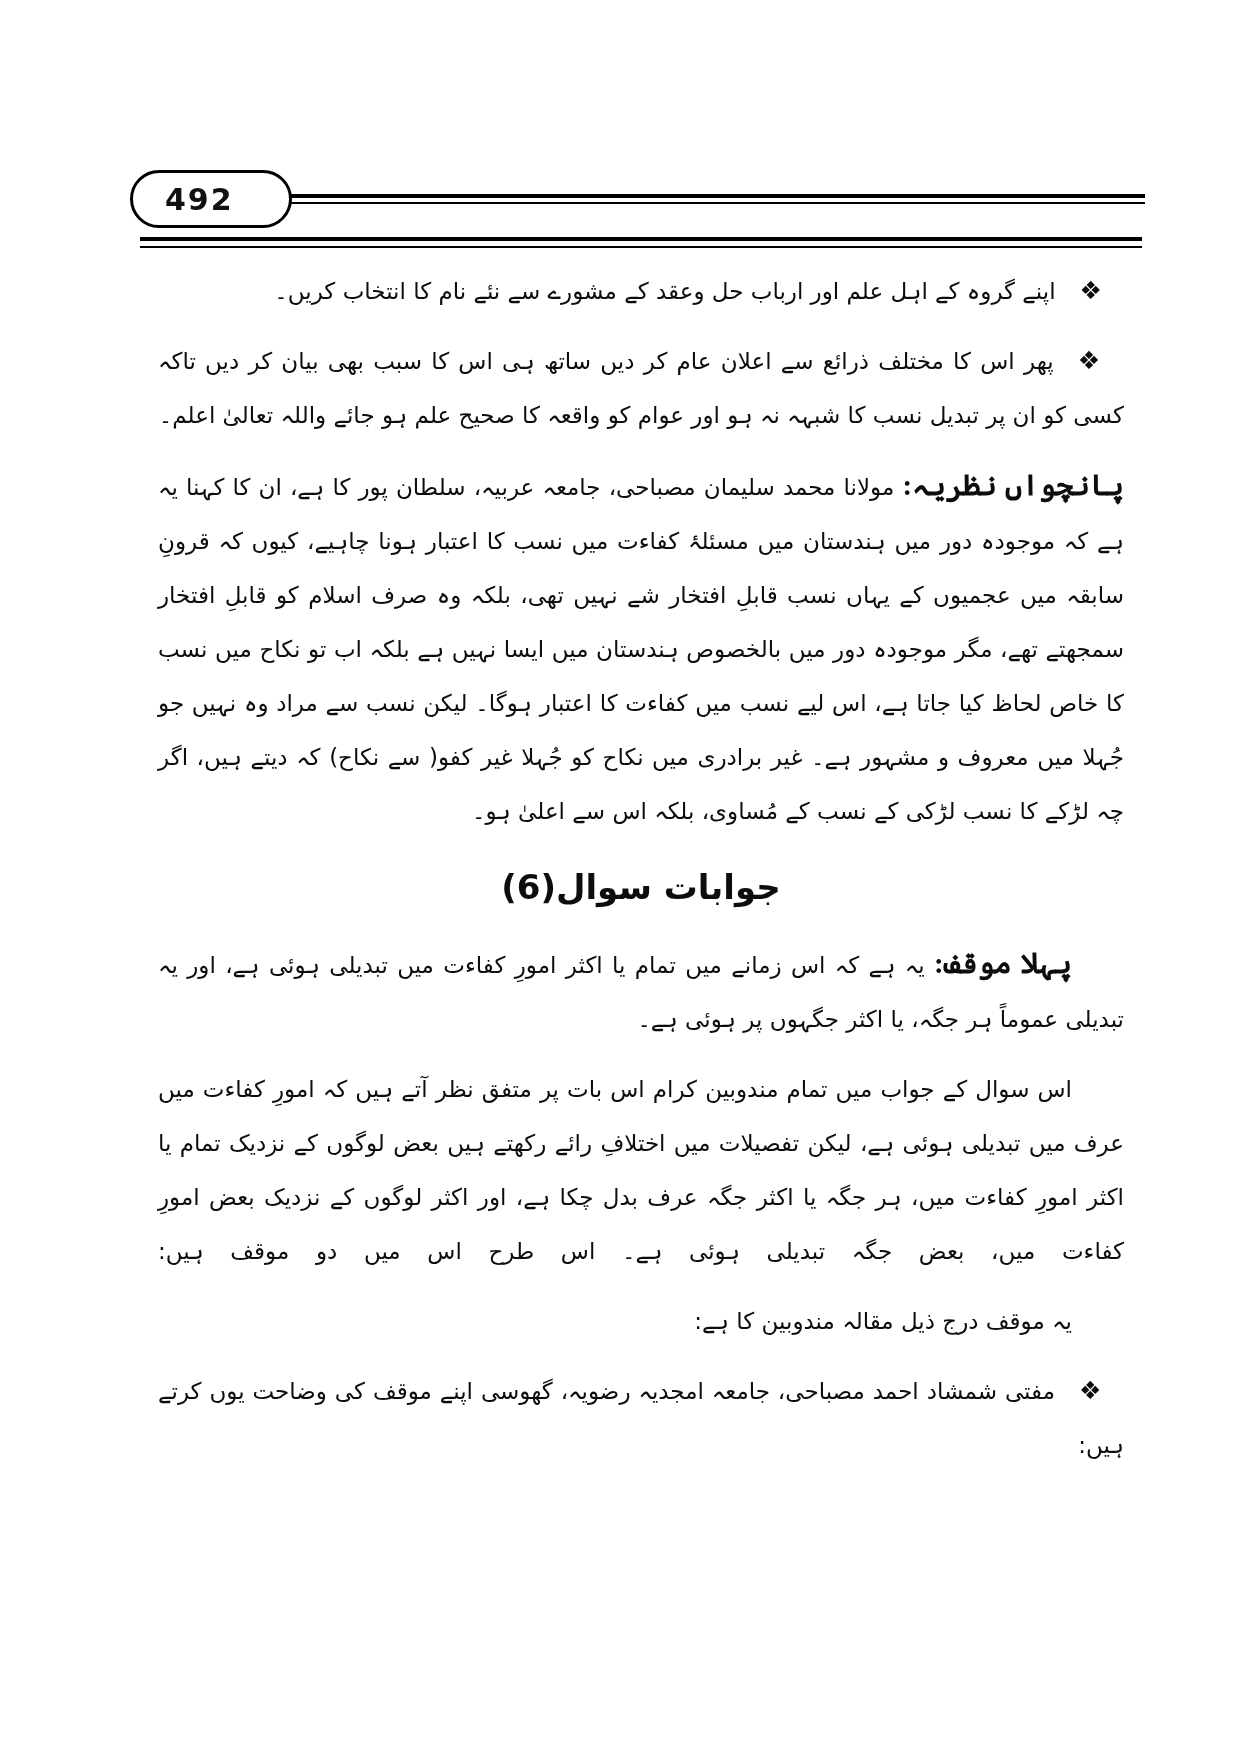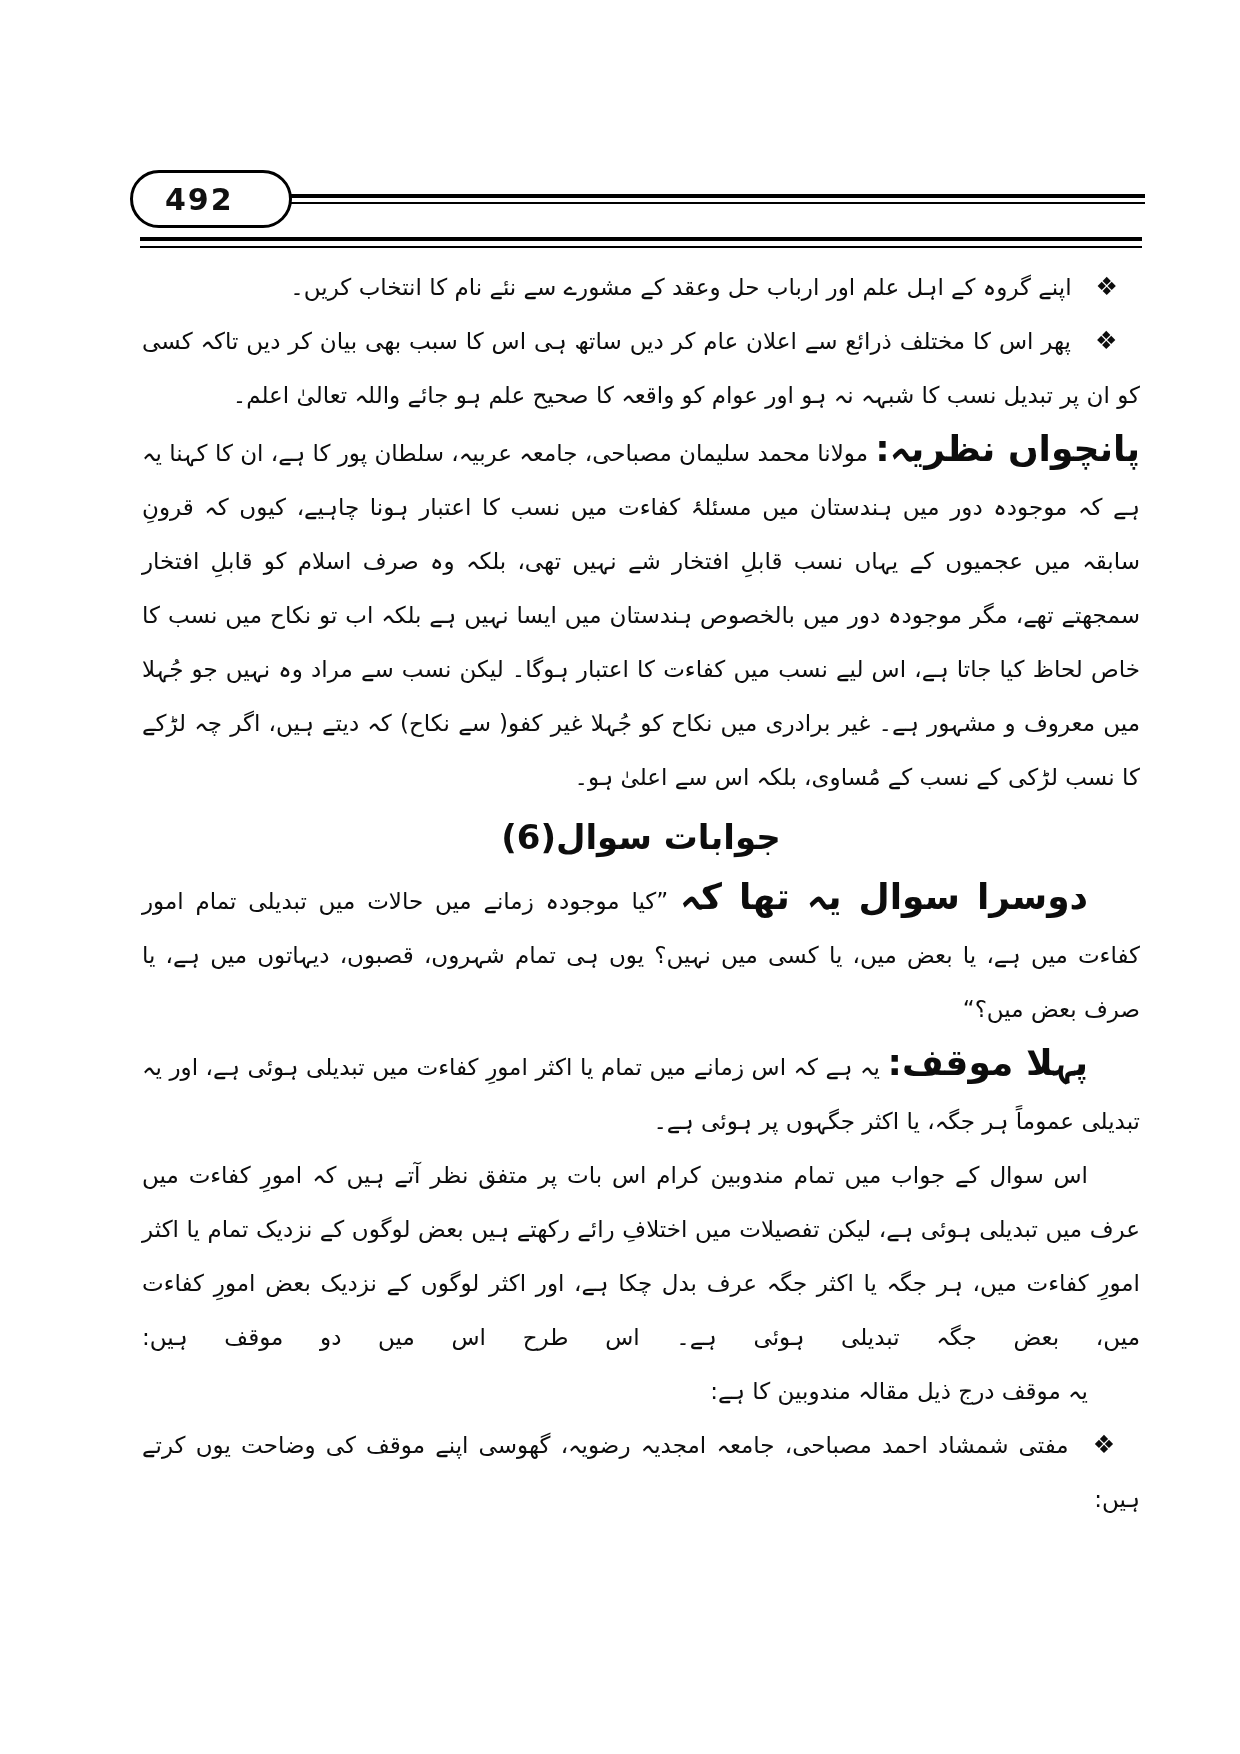--- a/index.html
+++ b/index.html
@@ -32,24 +32,24 @@
   }
   .divider{
     margin:9px 98px 0 140px;height:11px;box-sizing:border-box;
     border-top:4px solid #000;border-bottom:2px solid #000;
   }
   
   .content{
     margin:12px 100px 0 142px;direction:rtl;text-align:justify;
     font-size:23px;line-height:54px;color:#0d0d0d;
   }
-  .content p{margin:0;}
+  .content p{margin:16px;}
   .bullet{text-indent:22px;}
   .marker{font-size:25px;margin-left:24px;}
-  .lead{font-weight:bold;font-size:36px;}
+  .lead{font-weight:bold;font-size:29px;font-family:Liberation Serif, serif;}
   .indent{text-indent:52px;}
   .center-head{
     text-align:center;text-align-last:center;font-weight:bold;font-size:34px;
     line-height:66px;margin:8px 0 4px;text-indent:0;
   }
   .fill-last{text-align-last:justify;}
   .authors{font-weight:bold;}
 </style>
 </head>
 <body>
@@ -69,21 +69,20 @@
 
     <p class="bullet"><span class="marker">❖</span><span>اپنے گروہ کے اہل علم اور ارباب حل وعقد کے مشورے سے نئے نام کا انتخاب کریں۔</span></p>
 
 
     <p class="bullet"><span class="marker">❖</span><span>پھر اس کا مختلف ذرائع سے اعلان عام کر دیں ساتھ ہی اس کا سبب بھی بیان کر دیں تاکہ کسی کو ان پر تبدیل نسب کا شبہہ نہ ہو اور عوام کو واقعہ کا صحیح علم ہو جائے واللہ تعالیٰ اعلم۔</span></p>
 
     <p><span class="lead">پانچواں نظریہ:</span> <span>مولانا محمد سلیمان مصباحی، جامعہ عربیہ، سلطان پور کا ہے، ان کا کہنا یہ ہے کہ موجودہ دور میں ہندستان میں مسئلۂ کفاءت میں نسب کا اعتبار ہونا چاہیے، کیوں کہ قرونِ سابقہ میں عجمیوں کے یہاں نسب قابلِ افتخار شے نہیں تھی، بلکہ وہ صرف اسلام کو قابلِ افتخار سمجھتے تھے، مگر موجودہ دور میں بالخصوص ہندستان میں ایسا نہیں ہے بلکہ اب تو نکاح میں نسب کا خاص لحاظ کیا جاتا ہے، اس لیے نسب میں کفاءت کا اعتبار ہوگا۔ لیکن نسب سے مراد وہ نہیں جو جُہلا میں معروف و مشہور ہے۔ غیر برادری میں نکاح کو جُہلا غیر کفو( سے نکاح) کہ دیتے ہیں، اگر چہ لڑکے کا نسب لڑکی کے نسب کے مُساوی، بلکہ اس سے اعلیٰ ہو۔</span></p>
 
     <p class="center-head">جوابات سوال(6)</p>
 
-    <p class="indent"><span class="lead">دوسرا سوال یہ تھا کہ</span> <span>”کیا موجودہ زمانے میں حالات میں تبدیلی تمام امور کفاءت میں ہے، یا بعض میں، یا کسی میں نہیں؟ یوں ہی تمام شہروں، قصبوں، دیہاتوں میں ہے، یا صرف بعض میں؟“</span></p>
 
     <p class="indent"><span class="lead">پہلا موقف:</span> <span>یہ ہے کہ اس زمانے میں تمام یا اکثر امورِ کفاءت میں تبدیلی ہوئی ہے، اور یہ تبدیلی عموماً ہر جگہ، یا اکثر جگہوں پر ہوئی ہے۔</span></p>
 
     <p class="indent fill-last">اس سوال کے جواب میں تمام مندوبین کرام اس بات پر متفق نظر آتے ہیں کہ امورِ کفاءت میں عرف میں تبدیلی ہوئی ہے، لیکن تفصیلات میں اختلافِ رائے رکھتے ہیں بعض لوگوں کے نزدیک تمام یا اکثر امورِ کفاءت میں، ہر جگہ یا اکثر جگہ عرف بدل چکا ہے، اور اکثر لوگوں کے نزدیک بعض امورِ کفاءت میں، بعض جگہ تبدیلی ہوئی ہے۔ اس طرح اس میں دو موقف ہیں:</p>
 
     <p class="indent">یہ موقف درج ذیل مقالہ مندوبین کا ہے:</p>
 
 
     <p class="bullet"><span class="marker">❖</span><span>مفتی شمشاد احمد مصباحی، جامعہ امجدیہ رضویہ، گھوسی اپنے موقف کی وضاحت یوں کرتے ہیں:</span></p>
 

